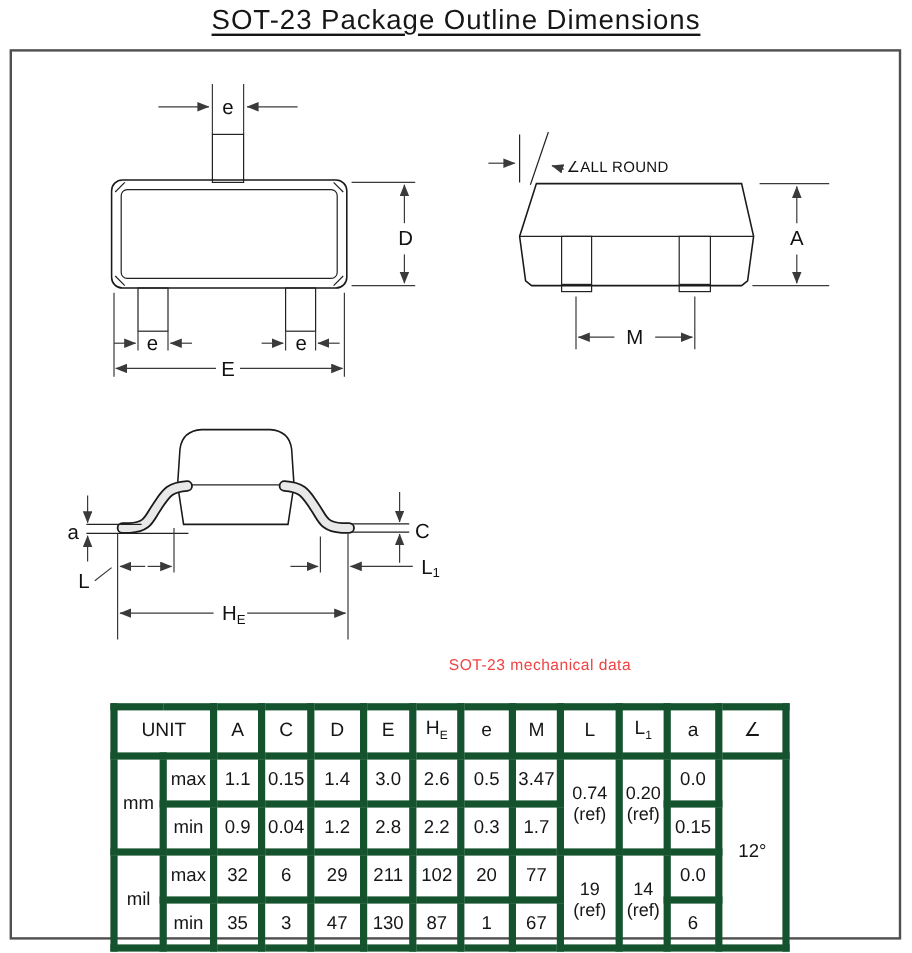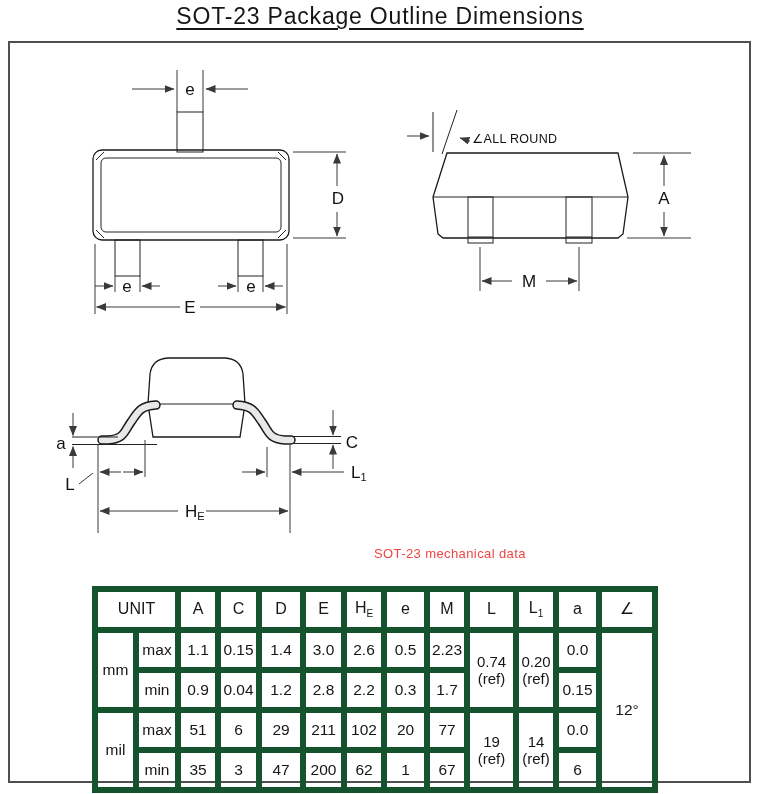--- a/index.html
+++ b/index.html
@@ -207,21 +207,21 @@
   </tr>
   <tr class="data">
     <th rowspan="2">mm</th>
     <td>max</td>
     <td>1.1</td>
     <td>0.15</td>
     <td>1.4</td>
     <td>3.0</td>
     <td>2.6</td>
     <td>0.5</td>
-    <td>2.23</td>
+    <td>3.47</td>
     <td rowspan="2" class="refcell">
           <div>0.74</div>
           <div>(ref)</div>
         </td>
     <td rowspan="2" class="refcell">
           <div>0.20</div>
           <div>(ref)</div>
         </td>
     <td>0.0</td>
     <td rowspan="4">12°</td>
@@ -233,21 +233,21 @@
     <td>1.2</td>
     <td>2.8</td>
     <td>2.2</td>
     <td>0.3</td>
     <td>1.7</td>
     <td>0.15</td>
   </tr>
   <tr class="data">
     <th rowspan="2">mil</th>
     <td>max</td>
-    <td>51</td>
+    <td>32</td>
     <td>6</td>
     <td>29</td>
     <td>211</td>
     <td>102</td>
     <td>20</td>
     <td>77</td>
     <td rowspan="2" class="refcell">
           <div>19</div>
           <div>(ref)</div>
         </td>
@@ -255,20 +255,20 @@
           <div>14</div>
           <div>(ref)</div>
         </td>
     <td>0.0</td>
   </tr>
   <tr class="data">
     <td>min</td>
     <td>35</td>
     <td>3</td>
     <td>47</td>
-    <td>200</td>
-    <td>62</td>
+    <td>130</td>
+    <td>87</td>
     <td>1</td>
     <td>67</td>
     <td>6</td>
   </tr>
 </tbody>
   </table>
 
 </body></html>

